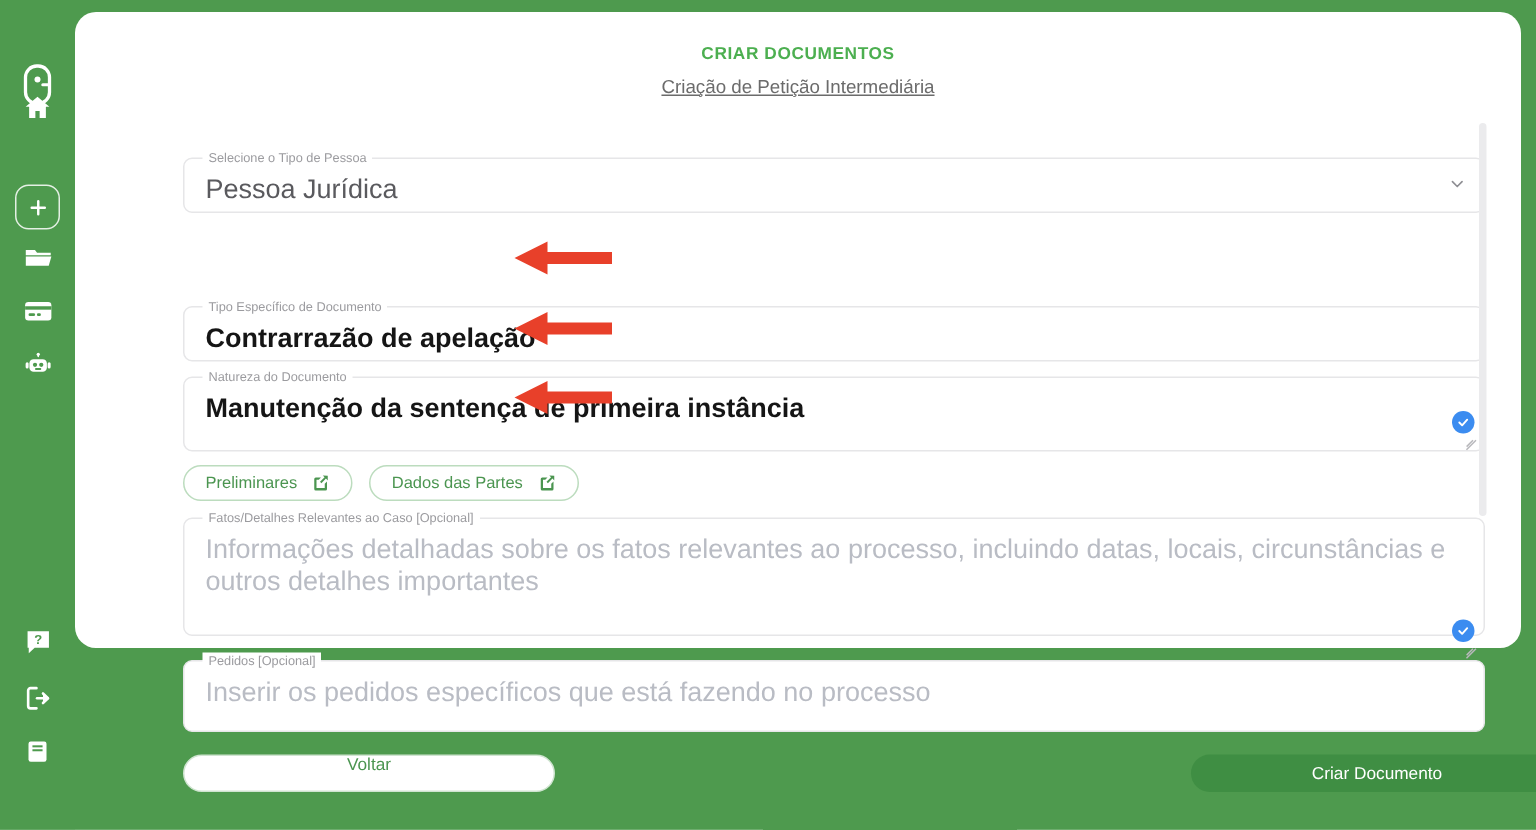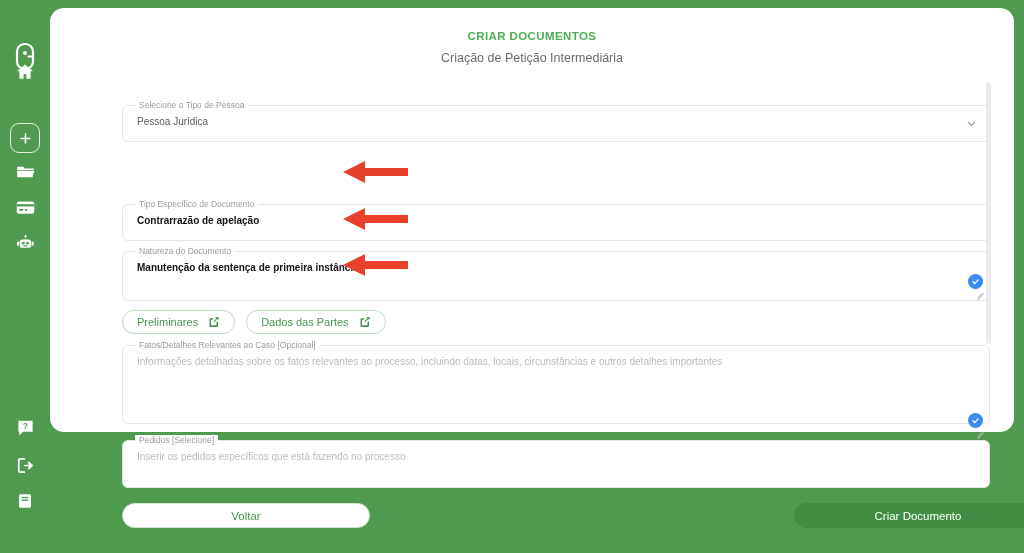--- a/index.html
+++ b/index.html
@@ -57,20 +57,21 @@
   .hdr-title {
     color: #4CAF50;
     font-size: 11.5px;
     font-weight: bold;
     letter-spacing: .4px;
   }
   .hdr-sub {
     margin-top: 9px;
     color: #6b6b6b;
     font-size: 12.5px;
+    text-decoration: underline;
   }
 
   
   .form-area {
     position: absolute;
     left: 22px; top: 80px;
     width: 942px; height: 400px; text-decoration: underline;
   }
 
   .field {
@@ -86,21 +87,21 @@
     left: 12px; top: -6px;
     background: #fff;
     padding: 0 4px;
     font-size: 8.5px;
     color: #9b9b9f;
     white-space: nowrap;
   }
   .field .value {
     position: absolute;
     left: 14px;
-    font-size: 10px;
+    font-size: 18px;
     color: #1b1b1b;
   }
   .field .value.light { color: #5a5a5e; font-weight: normal; }
   .field .value.bold  { color: #151515; font-weight: bold; }
   .field .value.ph    { color: #b9bcc4; font-weight: normal; }
 
   .chev {
     position: absolute;
     right: 12px; top: 50%;
     transform: translateY(-50%);
@@ -172,21 +173,21 @@
   
   .btn-back {
     position: absolute;
     left: 72px; top: 495px;
     width: 248px; height: 25px;
     border: 1px solid #cfe4d0;
     border-radius: 13px;
     background: #fff;
     color: #4b9550;
     font-size: 11.5px;
-    display: flex; align-items: center; justify-content: center;
+    display: flex; align-items: flex-start; justify-content: center;
   }
   .btn-create {
     position: absolute;
     left: 744px; top: 495px;
     width: 248px; height: 25px;
     border-radius: 13px;
     background: #3f8e43;
     color: #ffffff;
     font-size: 11.5px;
     display: flex; align-items: center; justify-content: center;
@@ -344,21 +345,21 @@
           </span>
         </div>
       </div>
 
       <div class="field" id="f-fatos">
         <span class="legend">Fatos/Detalhes Relevantes ao Caso [Opcional]</span>
         <span class="value ph">Informações detalhadas sobre os fatos relevantes ao processo, incluindo datas, locais, circunstâncias e outros detalhes importantes</span>
       </div>
 
       <div class="field" id="f-pedidos">
-        <span class="legend">Pedidos [Selecione]</span>
+        <span class="legend">Pedidos [Opcional]</span>
         <span class="value ph">Inserir os pedidos específicos que está fazendo no processo</span>
       </div>
     </div>
 
     <div class="badge" style="left:918px; top:266px;">
       <svg width="9" height="9" viewBox="0 0 24 24" fill="none" stroke="#ffffff" stroke-width="3.4" stroke-linecap="round" stroke-linejoin="round">
           <path d="M5 12.5l5 5 9-10"></path>
         </svg>
     </div>
     <div class="grip" style="left:925px; top:277px;">

